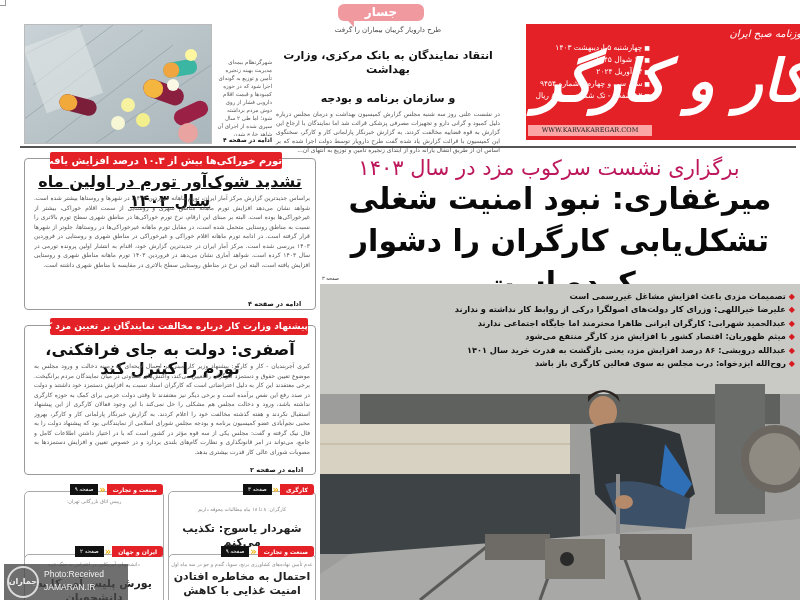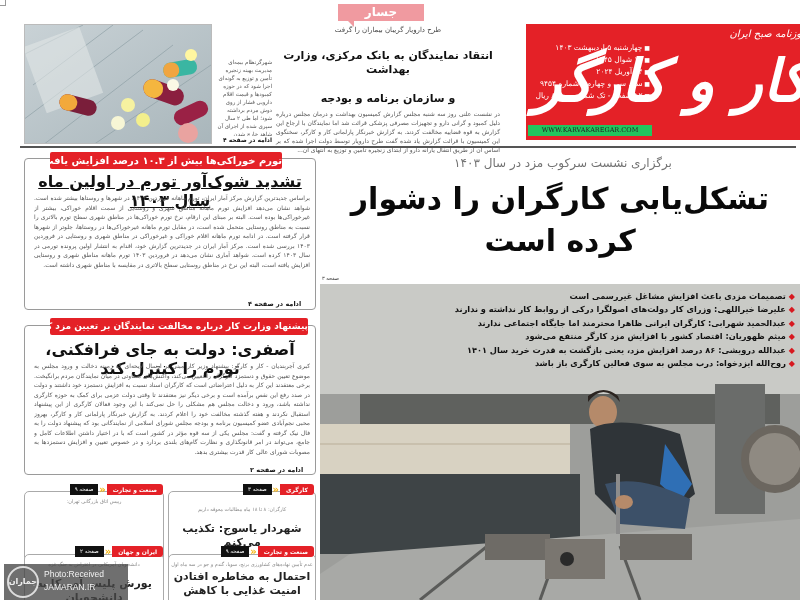--- a/index.html
+++ b/index.html
@@ -8,36 +8,36 @@
 
     .abs { position: absolute; }
 
     
     .masthead { left: 526px; top: 24px; width: 288px; height: 116px; background: #e42127; }
     .masthead .tagline { position: absolute; right: 8px; top: 4px; color: #fff; font-size: 10px; font-style: italic; font-family: "DejaVu Serif", serif; }
     .masthead .logo { position: absolute; right: 6px; top: 28px; color: #fff; font-size: 58px; font-weight: bold; font-family: "DejaVu Serif", serif; font-style: italic; letter-spacing: -2px; line-height: 1; }
     .masthead .info { position: absolute; left: 2px; top: 18px; width: 124px; list-style: none; }
     .masthead .info li { color: #fff; font-size: 7.5px; line-height: 12px; white-space: nowrap; padding-right: 2px; text-align: right; }
     .masthead .info li::before { content: "■ "; font-size: 6px; }
-    .masthead .site { position: absolute; left: 2px; bottom: 4px; width: 124px; height: 11px; background: #22c55e; color: #222; font-size: 6.5px; font-family: "DejaVu Serif", serif; text-align: center; line-height: 11px; direction: ltr; }
-
-    
-    .jesar-tag { left: 338px; top: 4px; width: 86px; height: 17px; background: #f09aa0; color: #fff; font-weight: bold; font-size: 12px; text-align: center; line-height: 17px; }
+    .masthead .site { position: absolute; left: 2px; bottom: 4px; width: 124px; height: 11px; background: #fca5a5; color: #222; font-size: 6.5px; font-family: "DejaVu Serif", serif; text-align: center; line-height: 11px; direction: ltr; }
+
+    
+    .jesar-tag { left: 338px; top: 4px; width: 86px; height: 17px; background: #f09aa0; color: #fff; font-weight: bold; font-size: 12px; text-align: center; line-height: 17px; border-radius: 6px; }
     .jesar-tag::after { content: ""; position: absolute; left: 10px; bottom: -6px; border-left: 6px solid transparent; border-right: 0 solid transparent; border-top: 6px solid #f09aa0; }
     .top-story { left: 272px; top: 24px; width: 232px; height: 112px; text-align: center; }
     .top-story .kicker { font-size: 7px; color: #444; margin-top: 2px; }
     .top-story .headline { font-size: 11px; font-weight: bold; line-height: 14px; margin-top: 15px; }
     .top-story .body { font-size: 6px; color: #555; line-height: 9px; text-align: justify; margin-top: 3px; padding: 0 4px; }
     .top-image { left: 24px; top: 24px; width: 188px; height: 120px; overflow: hidden; border: 1px solid #bbb; }
     .side-body { left: 214px; top: 58px; width: 58px; height: 90px; font-size: 5.5px; line-height: 8px; color: #555; text-align: right; }
     .side-body .cont { font-weight: bold; color: #111; font-size: 6px; }
     .rule-top { left: 20px; top: 146px; width: 776px; height: 2px; background: #555; }
 
     
-    .main-kicker { left: 330px; top: 156px; width: 466px; text-align: center; font-size: 12px; color: #737373; }
+    .main-kicker { left: 316px; top: 156px; width: 466px; text-align: center; font-size: 21px; color: #be185d; }
     .main-headline { left: 322px; top: 178px; width: 476px; text-align: center; font-size: 30px; font-weight: bold; line-height: 42px; color: #0a0a0a; font-family: "DejaVu Sans", sans-serif; letter-spacing: -1px; }
     .main-page { left: 322px; top: 275px; font-size: 5px; color: #333; }
     .main-photo { left: 320px; top: 284px; width: 480px; height: 316px; overflow: hidden; background: #8a8a88; }
     .bullets { left: 330px; top: 290px; width: 465px; list-style: none; }
     .bullets li { font-size: 8.2px; font-weight: bold; line-height: 12.4px; color: #111; white-space: nowrap; text-align: right; }
     .bullets li .dot { color: #d71920; margin-left: 3px; font-size: 8px; }
 
     
     .box { border: 1px solid #9a9a9a; border-radius: 4px; background: #fff; }
     .box1 { left: 24px; top: 158px; width: 292px; height: 152px; }
@@ -139,20 +139,21 @@
       <circle cx="150" cy="60" r="6" fill="#fbf9e6"></circle>
       <circle cx="168" cy="30" r="6" fill="#fff6a0"></circle>
       <circle cx="165" cy="108" r="10" fill="#e9a3a0"></circle>
     </g>
   </svg>
 </div>
 <div class="abs rule-top"></div>
 
 <div class="abs main-kicker">برگزاری نشست سرکوب مزد در سال ۱۴۰۳</div>
 <div class="abs main-headline">
+  <div>میرغفاری: نبود امنیت شغلی</div>
   <div>تشکل‌یابی کارگران را دشوار کرده است</div>
 </div>
 <div class="abs main-page">صفحه ۳</div>
 
 <div class="abs main-photo">
   <svg width="480" height="316" viewBox="0 0 480 316">
     <rect width="480" height="316" fill="#9d9e9b"></rect>
 
     <rect x="0" y="0" width="480" height="110" fill="#c9cac6"></rect>
     <rect x="40" y="110" width="420" height="30" fill="#5f615e"></rect>

